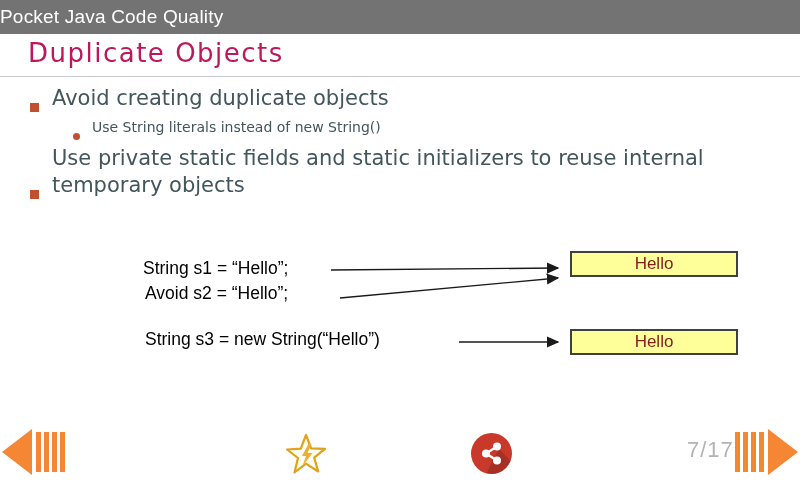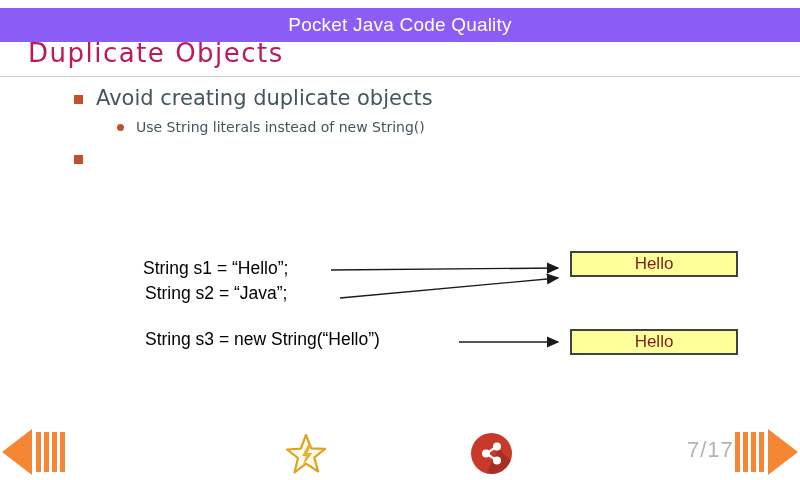--- a/index.html
+++ b/index.html
@@ -2,37 +2,37 @@
 <html><head>
 <meta charset="utf-8">
 <style>
   html,body{margin:0;padding:0;}
   body{
     width:800px;height:480px;position:relative;overflow:hidden;
     background:#ffffff;font-family:"DejaVu Sans", sans-serif;
   }
   
   .appbar{
-    position:absolute;top:8px;left:0;width:800px;height:34px;
-    background:#8b5cf6;display:flex;align-items:center;justify-content:center;
+    position:absolute;top:0;left:0;width:800px;height:34px;
+    background:#737373;display:flex;align-items:center;justify-content:flex-start;
   }
   .appbar-title{
     color:#ffffff;font-size:19px;font-family:"Liberation Sans", sans-serif;
     letter-spacing:.2px;
   }
   
   .slide-title{
     position:absolute;top:38px;left:28px;
     font-size:26px;color:#be185d;letter-spacing:1.5px;
   }
   .title-divider{
     position:absolute;top:76px;left:0;width:800px;height:1px;background:#c9c9c9;
   }
   .bullets{position:absolute;top:85px;left:0;width:770px;color:#42565c;}
-  .bullet{display:flex;align-items:flex-start;margin-left:44px;}
+  .bullet{display:flex;align-items:flex-end;}
   .bullet.l1{font-size:21px;line-height:27px;margin-bottom:3px;}
   .bullet.l2{font-size:14px;line-height:25px;margin-bottom:5px;}
   .marker-square{
     flex:none;width:9px;height:9px;background:#c2502f;margin:10px 13px 0 30px;
   }
   .marker-dot{
     flex:none;width:7px;height:7px;border-radius:50%;background:#c2502f;margin:9px 12px 0 73px;
   }
   .bullet .txt{max-width:690px;}
   
@@ -83,25 +83,26 @@
   <div class="bullet l1">
     <span class="marker-square"></span>
     <span class="txt">Avoid creating duplicate objects</span>
   </div>
   <div class="bullet l2">
     <span class="marker-dot"></span>
     <span class="txt">Use String literals instead of new String()</span>
   </div>
   <div class="bullet l1">
     <span class="marker-square"></span>
+    <span class="txt">Use private static fields and static initializers to reuse internal temporary objects</span>
   </div>
 </div>
 
 <div class="code-line" id="code-s1">String s1 = “Hello”;</div>
-<div class="code-line" id="code-s2">String s2 = “Java”;</div>
+<div class="code-line" id="code-s2">Avoid s2 = “Hello”;</div>
 <div class="code-line" id="code-s3">String s3 = new String(“Hello”)</div>
 
 <div class="mem-box" id="mem-box-1">Hello</div>
 <div class="mem-box" id="mem-box-2">Hello</div>
 
 <svg class="arrow-layer" width="800" height="480">
   <defs>
     <marker id="ah" markerWidth="10" markerHeight="8" refX="8" refY="4" orient="auto">
       <path d="M0,0 L9,4 L0,8 z" fill="#1a1a1a"></path>
     </marker>

